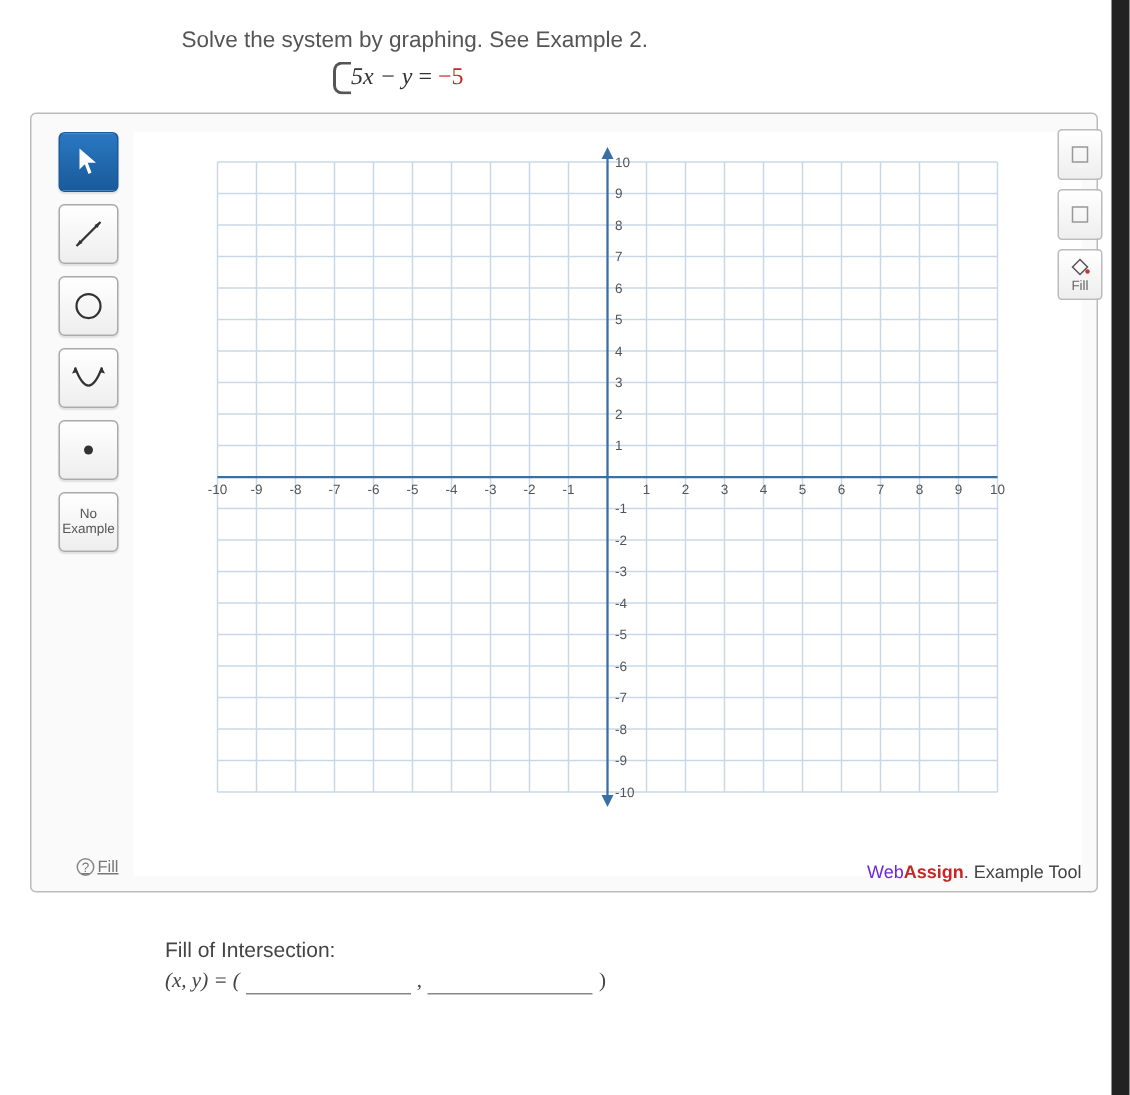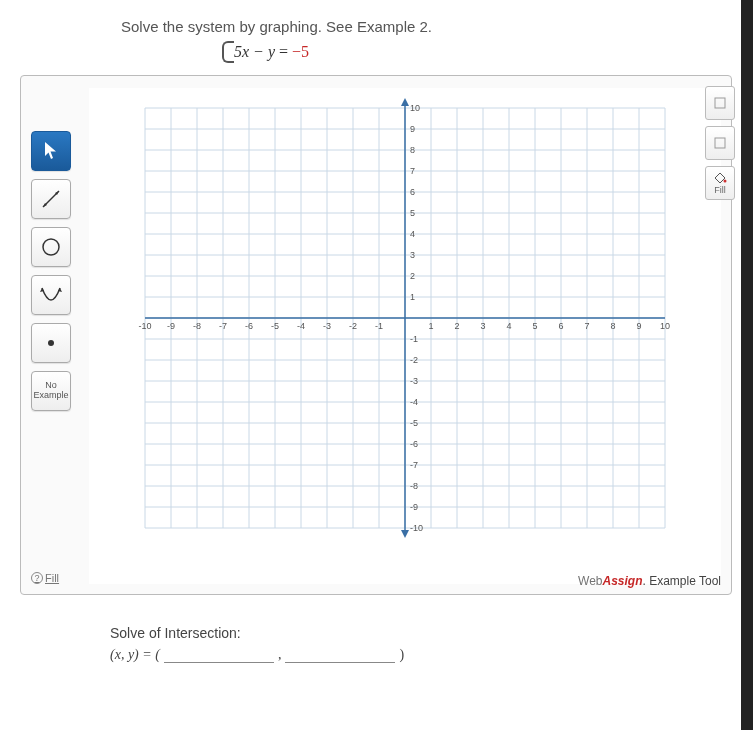--- a/index.html
+++ b/index.html
@@ -62,22 +62,21 @@
     gap: 10px;
     position: relative;
     width: 712px;
     height: 520px;
   }
   .toolbar {
     display: flex;
     flex-direction: column;
     gap: 8px;
     width: 48px;
-    align-items: flex-start;
-    margin-top: 43px;
+    align-items: flex-end;
   }
   .tool-btn {
     width: 40px;
     height: 40px;
     border: 1px solid #aaa;
     border-radius: 4px;
     background: linear-gradient(#fff, #eee);
     display: flex;
     align-items: center;
     justify-content: center;
@@ -156,22 +155,22 @@
     cursor: pointer;
   }
 
   .brand {
     position: absolute;
     right: 10px;
     bottom: 6px;
     font-size: 12px;
     color: #444;
   }
-  .brand .wa1 { color: #737373; text-align: right; }
-  .brand .wa2 { font-weight: bold; color: #c62828; font-style: italic; }
+  .brand .wa1 { color: #6d28d9; text-align: right; }
+  .brand .wa2 { font-weight: bold; color: #c62828; }
 
   .answer-sec {
     margin-top: 30px;
     margin-left: 90px;
     font-size: 14px;
     color: #444;
   }
   .answer-row {
     margin-top: 6px;
     font-family: "Times New Roman", serif;
@@ -355,21 +354,21 @@
         <span>Fill</span>
       </div>
     </div>
 
     <div class="brand">
       <span class="wa1">Web</span><span class="wa2">Assign</span><span>. Example Tool</span>
     </div>
   </div>
 
   <div class="answer-sec">
-    <div>Solve of Intersection:</div>
+    <div>Fill of Intersection:</div>
     <div class="answer-row">
       <span class="lbl">(x, y) = (</span>
       <span class="blank"></span>
       <span class="paren">,</span>
       <span class="blank"></span>
       <span class="paren">)</span>
     </div>
   </div>
 </div>
 

